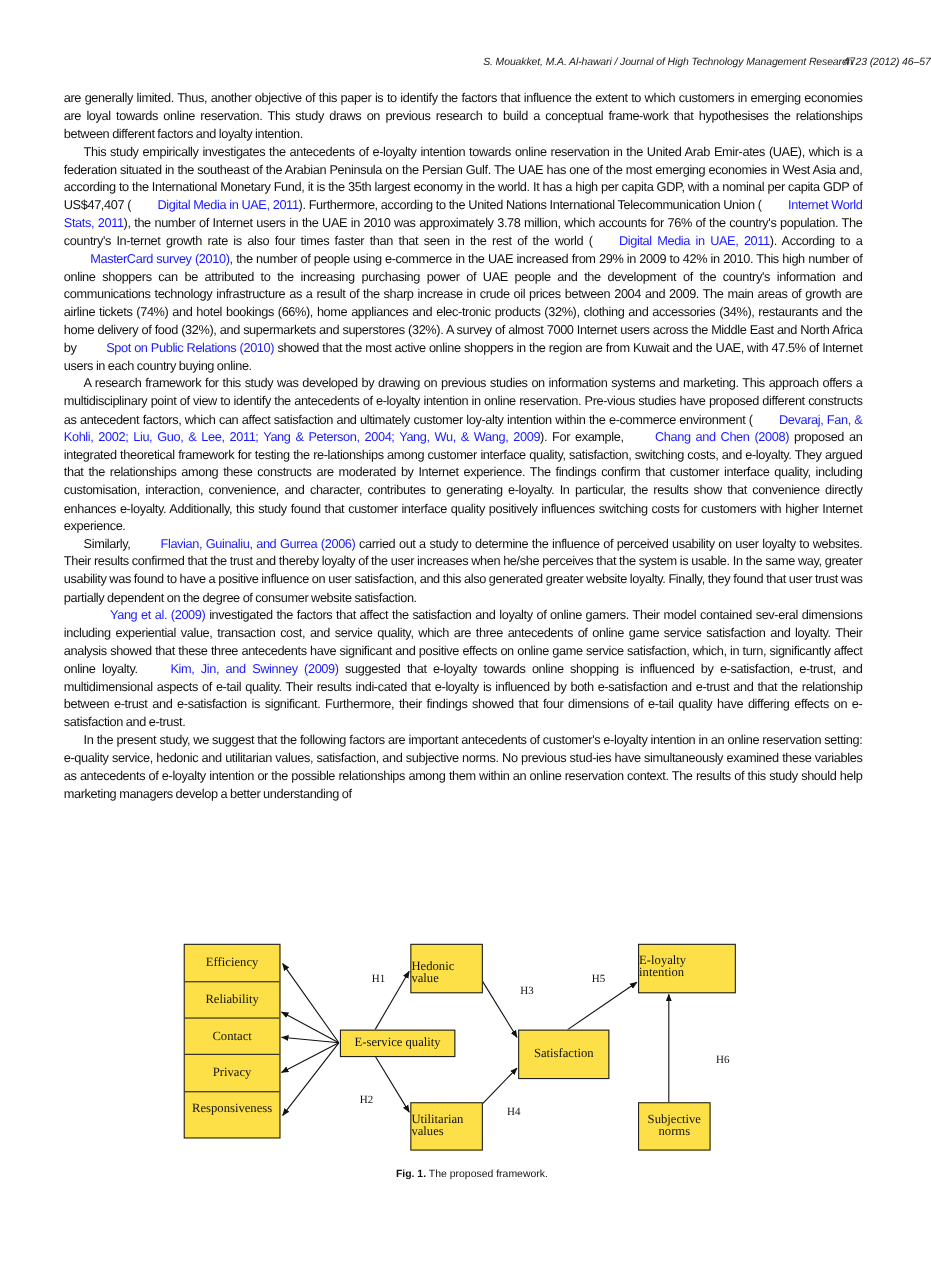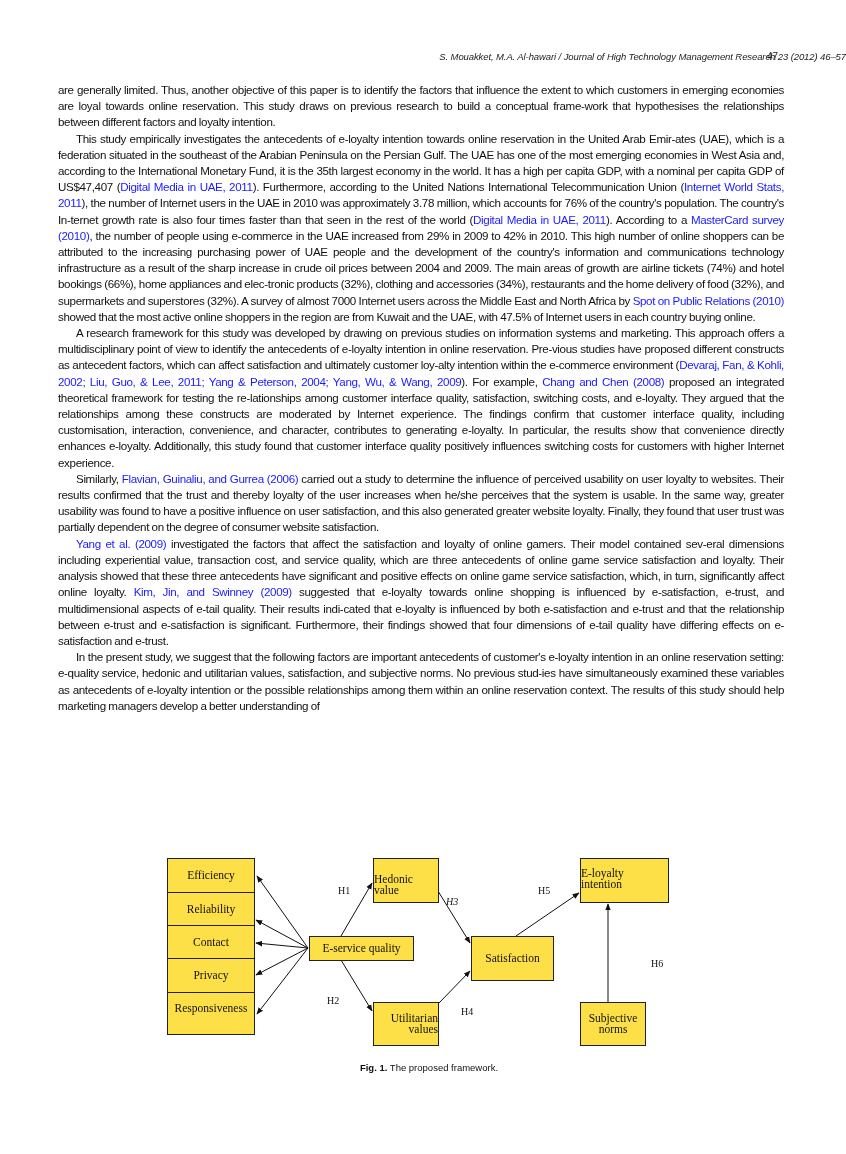--- a/index.html
+++ b/index.html
@@ -10,31 +10,31 @@
   }
   .header .running { position: absolute; left: 0; width: 846px; text-align: right; top: 0; letter-spacing: -0.1px; }
   .header .pageno { position: absolute; right: 68px; top: 0; font-style: normal; font-size: 10px; }
   .body-text {
     position: absolute; left: 58px; top: 82px; width: 726px;
     font-family: "Liberation Sans", sans-serif; font-size: 11.6px; line-height: 16.2px;
     color: #111; text-align: justify; letter-spacing: -0.35px; word-spacing: -0.3px;
   }
   .body-text p { margin: 0; text-indent: 0; hyphens: auto; }
   .body-text p.indent { text-indent: 18px; }
-  .cite { color: #1a1aff; cursor: pointer; }
+  .cite { color: #1a1aff; cursor: pointer; margin-left: 24px; }
   .figure { position: absolute; left: 0; top: 0; width: 846px; height: 1154px; pointer-events: none; }
   .figure svg { position: absolute; left: 0; top: 0; }
   .fig-box {
     position: absolute; border: 1.2px solid #222; box-sizing: border-box; background: #fde047;
     font-family: "Liberation Serif", serif; font-size: 11.5px; color: #111;
     display: flex; align-items: center; justify-content: center; text-align: center; line-height: 11px;
     pointer-events: auto;
   }
   .fig-box.top { align-items: flex-start; padding-top: 9px; }
-  .fig-box.bot { align-items: flex-end; padding-bottom: 10px; }
+  .fig-box.bot { align-items: flex-start; padding-bottom: 10px; }
   .stack-cell {
     position: absolute; left: 0; width: 100%; box-sizing: border-box;
     display: flex; align-items: center; justify-content: center;
     font-family: "Liberation Serif", serif; font-size: 11.5px; color: #111;
   }
   .hlabel {
     position: absolute; font-family: "Liberation Serif", serif; font-size: 10px; color: #111;
   }
   .caption {
     position: absolute; left: 0; top: 1062px; width: 846px; text-align: center;
@@ -117,21 +117,21 @@
     <span>intention</span>
   </div>
 
   <div class="fig-box" style="left:580px; top:1002px; width:66px; height:44px; flex-direction:column;">
     <span>Subjective</span>
     <span>norms</span>
   </div>
 
   <span class="hlabel" style="left:338px; top:885px;">H1</span>
   <span class="hlabel" style="left:327px; top:995px;">H2</span>
-  <span class="hlabel" style="left:446px; top:896px;font-style:italic;">H3</span>
+  <span class="hlabel" style="left:473px; top:896px;">H3</span>
   <span class="hlabel" style="left:461px; top:1006px;">H4</span>
   <span class="hlabel" style="left:538px; top:885px;">H5</span>
   <span class="hlabel" style="left:627px; top:958px;margin-left:24px;">H6</span>
 
   <div class="caption">
     <b>Fig. 1.</b><span> The proposed framework.</span>
   </div>
 </div>
 
 </body></html>

